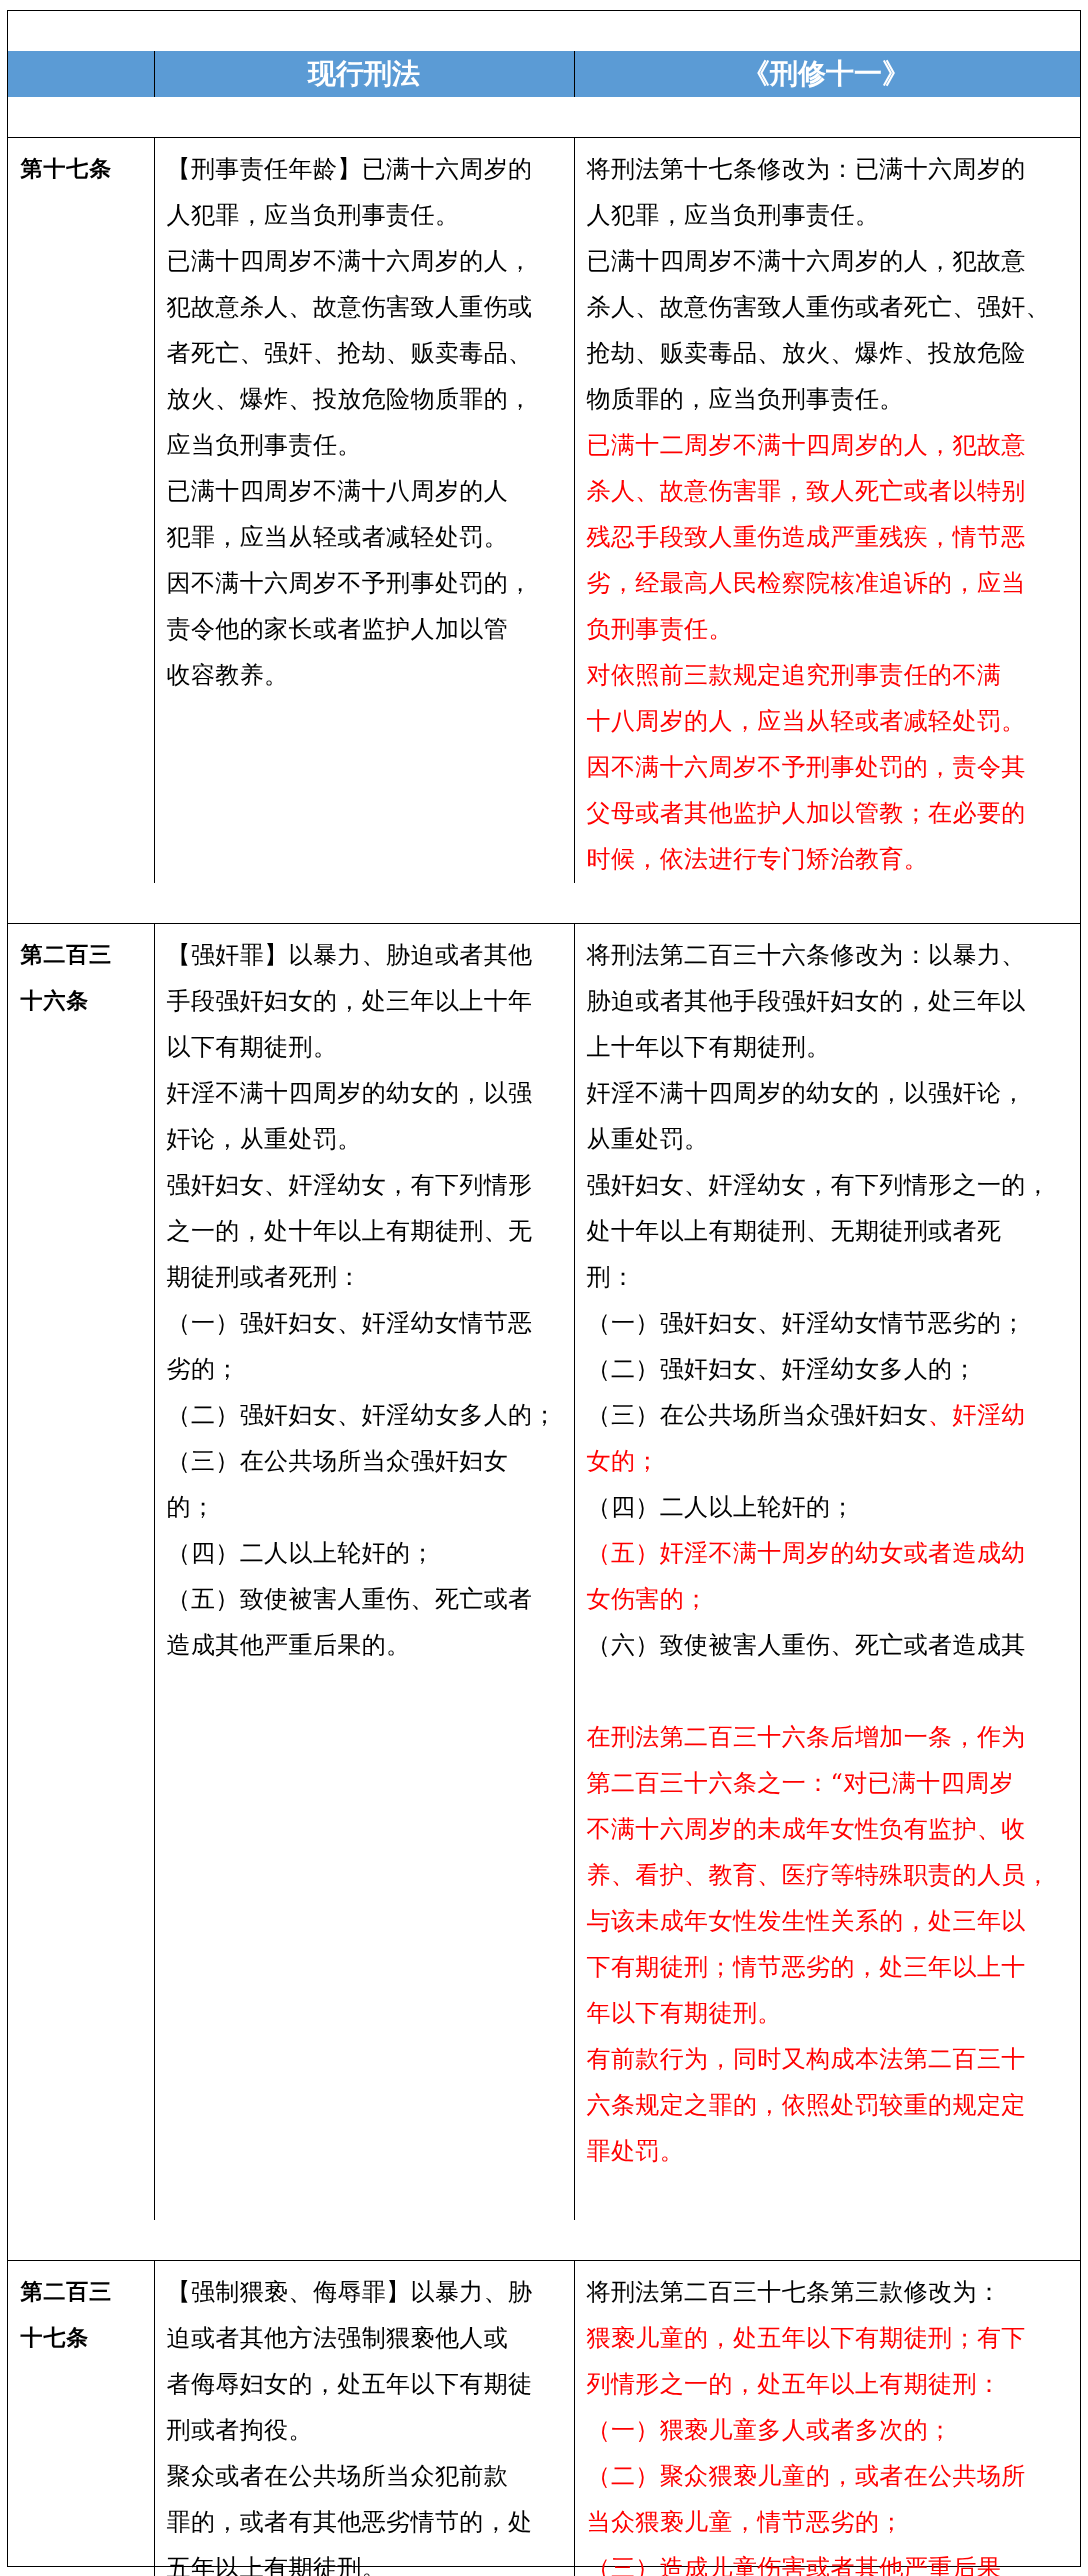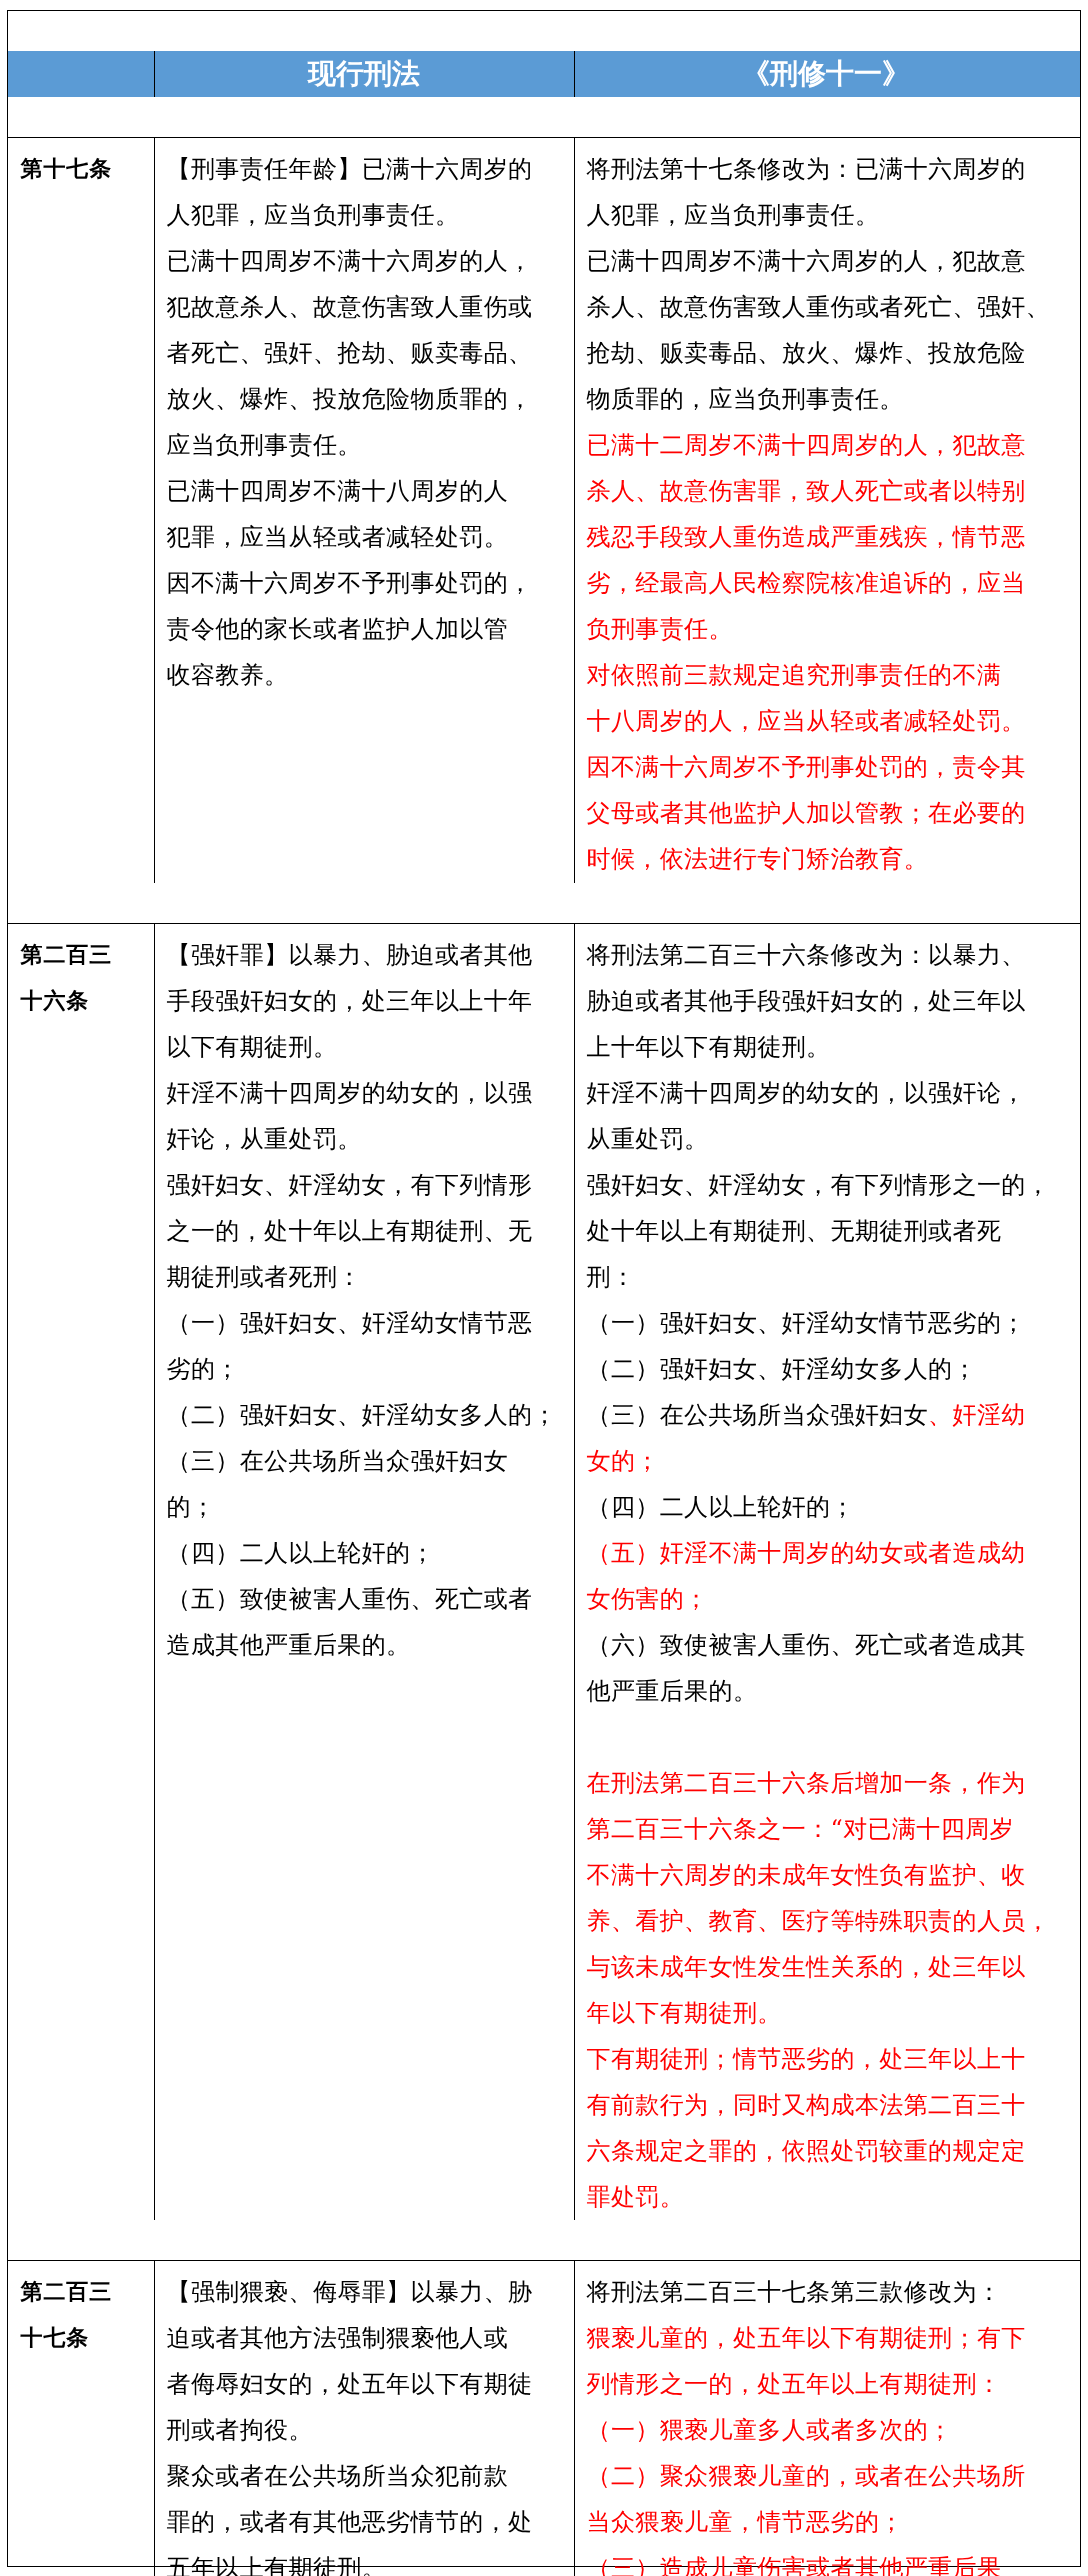--- a/index.html
+++ b/index.html
@@ -119,29 +119,28 @@
           <div class="line"><span>处十年以上有期徒刑、无期徒刑或者死</span></div>
           <div class="line"><span>刑：</span></div>
           <div class="line"><span>（一）强奸妇女、奸淫幼女情节恶劣的；</span></div>
           <div class="line"><span>（二）强奸妇女、奸淫幼女多人的；</span></div>
           <div class="line"><span>（三）在公共场所当众强奸妇女</span><span class="hl">、奸淫幼</span></div>
           <div class="line"><span class="hl">女的；</span></div>
           <div class="line"><span>（四）二人以上轮奸的；</span></div>
           <div class="line"><span class="hl">（五）奸淫不满十周岁的幼女或者造成幼</span></div>
           <div class="line"><span class="hl">女伤害的；</span></div>
           <div class="line"><span>（六）致使被害人重伤、死亡或者造成其</span></div>
-          <div class="line"><span>他严重后果的。</span></div>
           <div class="line"><span></span></div>
           <div class="line"><span class="hl">在刑法第二百三十六条后增加一条，作为</span></div>
           <div class="line"><span class="hl">第二百三十六条之一：“对已满十四周岁</span></div>
           <div class="line"><span class="hl">不满十六周岁的未成年女性负有监护、收</span></div>
           <div class="line"><span class="hl">养、看护、教育、医疗等特殊职责的人员，</span></div>
           <div class="line"><span class="hl">与该未成年女性发生性关系的，处三年以</span></div>
+          <div class="line"><span class="hl">下有期徒刑；情节恶劣的，处三年以上十</span></div>
           <div class="line"><span class="hl">年以下有期徒刑。</span></div>
-          <div class="line"><span class="hl">下有期徒刑；情节恶劣的，处三年以上十</span></div>
           <div class="line"><span class="hl">有前款行为，同时又构成本法第二百三十</span></div>
           <div class="line"><span class="hl">六条规定之罪的，依照处罚较重的规定定</span></div>
           <div class="line"><span class="hl">罪处罚。</span></div>
         </div>
       </div><div class="row" style="height: 465px;">
         <div class="cell c1 body-cell">
           <div class="line">第二百三</div>
           <div class="line">十七条</div>
         </div>
         <div class="cell c2 body-cell">

